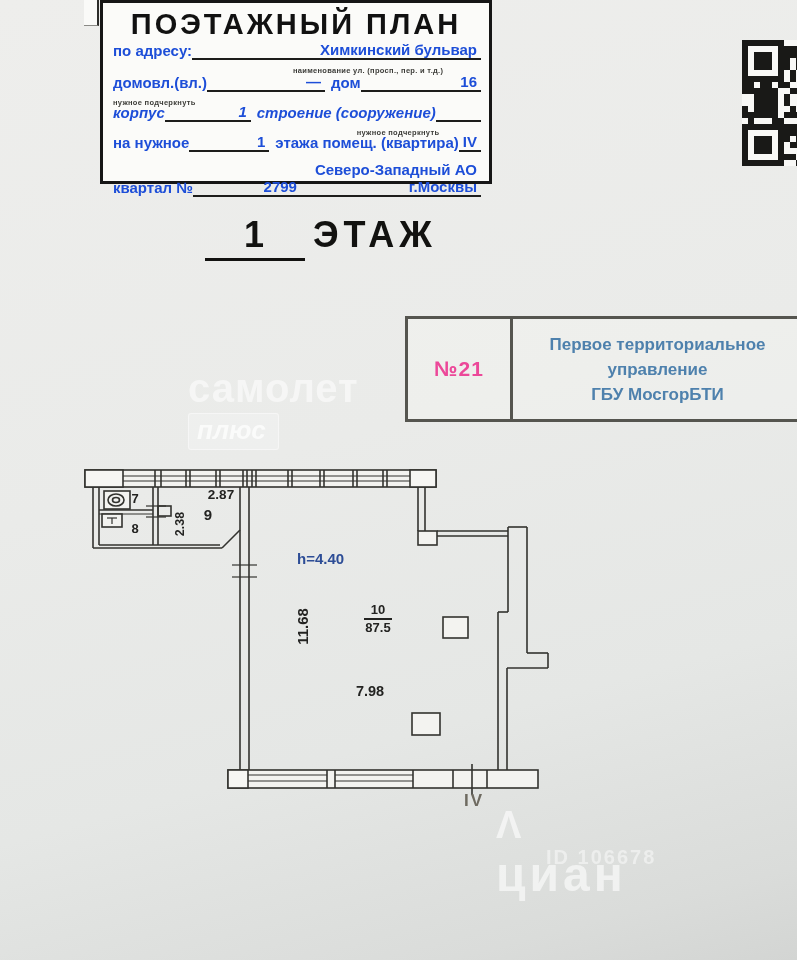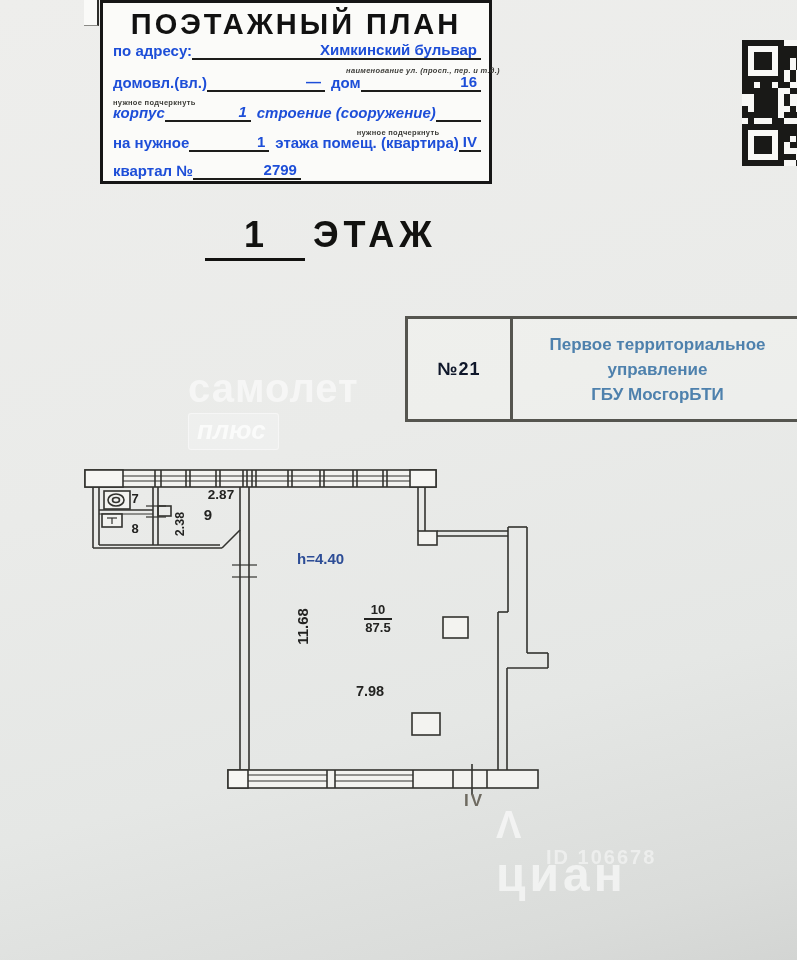--- a/index.html
+++ b/index.html
@@ -30,21 +30,21 @@
   .qr{left:742px;top:40px;width:126px;height:126px;}
   
   .floor-title{left:205px;top:214px;font-size:36px;font-weight:bold;letter-spacing:2px;color:#121210;}
   .floor-title .num{display:inline-block;width:100px;text-align:center;border-bottom:3px solid #121210;padding-bottom:2px;}
   .floor-title .word{margin-left:8px;letter-spacing:5px;}
   
   .stamp{left:405px;top:316px;width:400px;height:106px;border:3px solid #55554f;box-sizing:border-box;
     display:flex;background:rgba(250,250,248,0.25);}
   .stamp-left{width:105px;display:flex;align-items:center;justify-content:center;
     border-right:3px solid #55554f;box-sizing:border-box;}
-  .stamp-num{font-size:18px;font-weight:bold;color:#0f172a;letter-spacing:1px;}
+  .stamp-num{font-size:21px;font-weight:bold;color:#ec4899;letter-spacing:1px;}
   .stamp-right{flex:1;display:flex;flex-direction:column;align-items:center;justify-content:center;
     font-size:17px;font-weight:bold;color:#4e81ad;line-height:25px;white-space:nowrap;}
   
   .wm-samolet{left:188px;top:366px;}
   .wm-samolet .l1{font-size:40px;font-weight:bold;color:rgba(255,255,255,0.55);letter-spacing:1px;}
   .wm-samolet .l2{display:inline-block;margin-top:2px;font-size:26px;font-weight:bold;font-style:italic;
     color:rgba(255,255,255,0.72);background:rgba(255,255,255,0.22);border:1px solid rgba(255,255,255,0.45);
     border-radius:3px;padding:1px 12px 3px 8px;}
   .wm-cian{left:496px;top:798px;display:flex;align-items:flex-start;color:rgba(255,255,255,0.6);flex-direction:column;}
   .wm-cian .glyph{font-size:38px;font-weight:bold;margin:6px 10px 0 0;}
@@ -66,21 +66,21 @@
 
 <div class="abs sliver"></div>
 
 <div class="abs hdr-box">
   <div class="hdr-title">ПОЭТАЖНЫЙ ПЛАН</div>
 
   <div class="hrow" style="top:38px;">
     <span class="lbl">по адресу:</span>
     <span class="uline grow">Химкинский бульвар</span>
   </div>
-  <div class="cap" style="left:190px;top:63px;width:260px;text-align:center;font-style:italic;">наименование ул. (просп., пер. и т.д.)</div>
+  <div class="cap" style="left:190px;top:63px;width:260px;">наименование ул. (просп., пер. и т.д.)</div>
 
   <div class="hrow" style="top:70px;">
     <span class="lbl">домовл.(вл.)</span>
     <span class="uline" style="width:118px;">—</span>
     <span class="lbl" style="margin-left:6px;">дом</span>
     <span class="uline grow">16</span>
   </div>
   <div class="cap" style="left:10px;top:95px;">нужное подчеркнуть</div>
 
   <div class="hrow" style="top:100px;font-style:italic;">
@@ -94,20 +94,21 @@
   <div class="hrow" style="top:130px;">
     <span class="lbl">на нужное</span>
     <span class="uline" style="width:82px;">1</span>
     <span class="lbl" style="margin-left:6px;">этажа помещ. (квартира)</span>
     <span class="uline grow">IV</span>
   </div>
 
   <div class="hrow" style="top:158px;">
     <span class="lbl">квартал №</span>
     <span class="uline" style="width:108px;">2799</span>
+    <span class="uline grow">Северо-Западный АО г.Москвы</span>
   </div>
 </div>
 
 <svg id="qr" class="abs qr" width="126" height="126" viewBox="0 0 126 126" shape-rendering="crispEdges">
     <rect x="0" y="0" width="126" height="126" fill="#f8f8f6"></rect>
     <rect x="42" y="6" width="6" height="6" fill="#191917"></rect>
     <rect x="48" y="6" width="6" height="6" fill="#191917"></rect>
     <rect x="54" y="6" width="6" height="6" fill="#191917"></rect>
     <rect x="60" y="6" width="6" height="6" fill="#191917"></rect>
     <rect x="42" y="12" width="6" height="6" fill="#191917"></rect>

